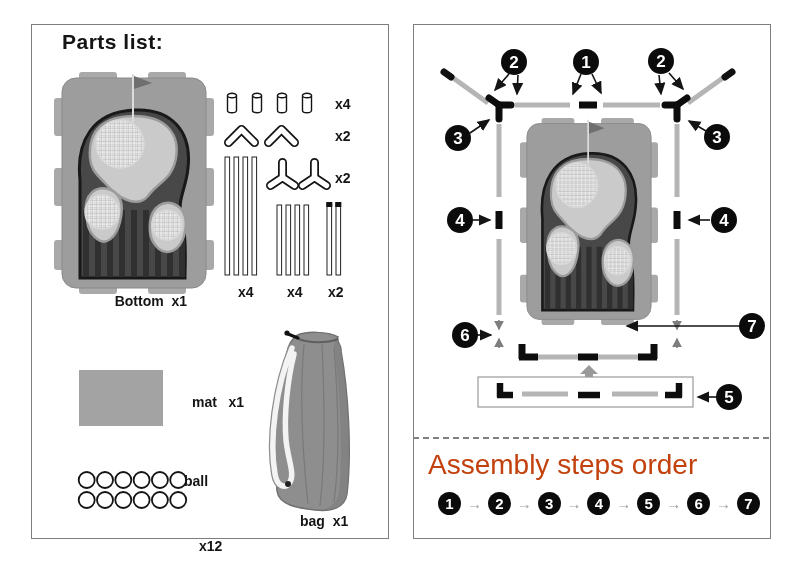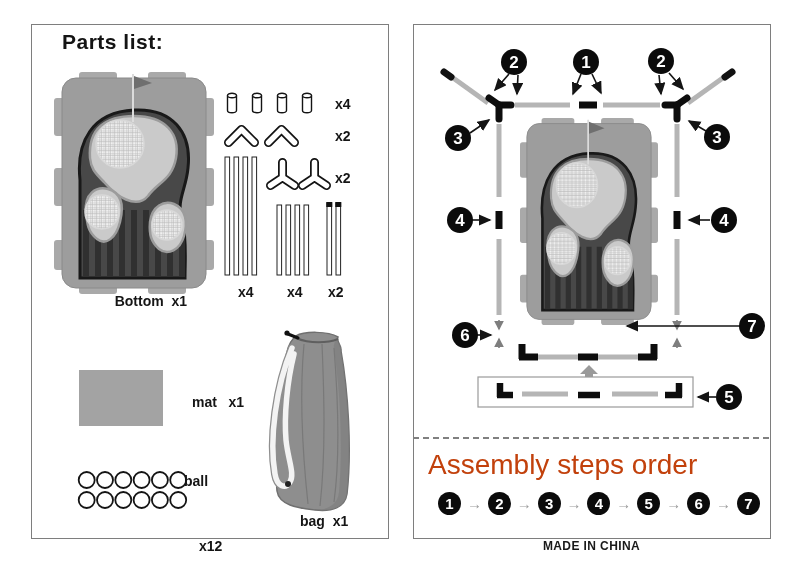--- a/index.html
+++ b/index.html
@@ -324,14 +324,13 @@
       <div class="step-circle">4</div>
       <span class="step-arrow">→</span>
       <div class="step-circle">5</div>
       <span class="step-arrow">→</span>
       <div class="step-circle">6</div>
       <span class="step-arrow">→</span>
       <div class="step-circle">7</div>
     </div>
   </div>
 
-  <div class="made-in">MADE IN CHINA</div>
 </div>
 
 </body></html>

